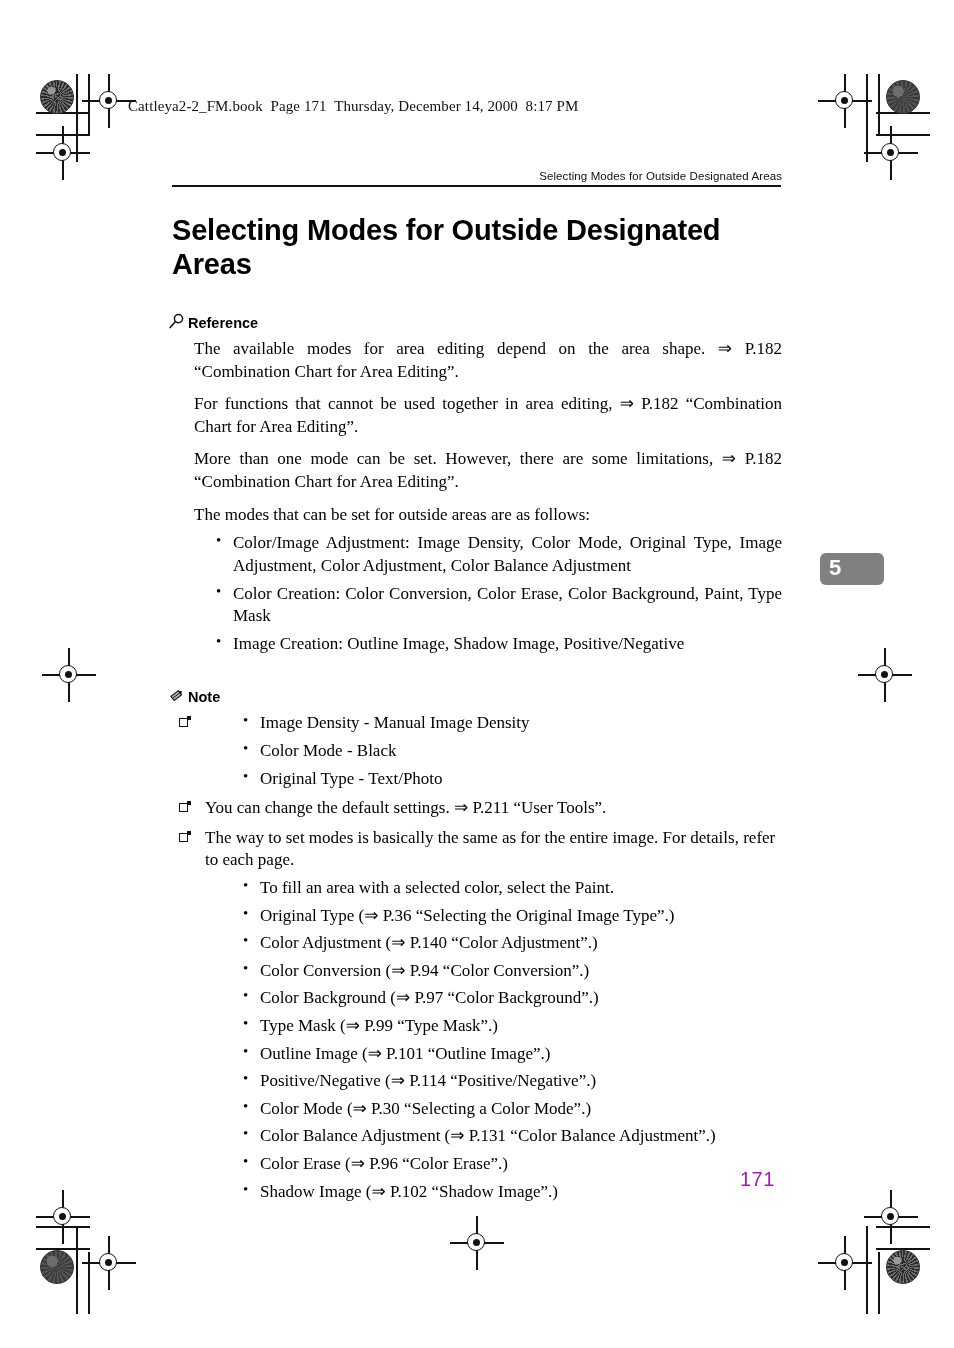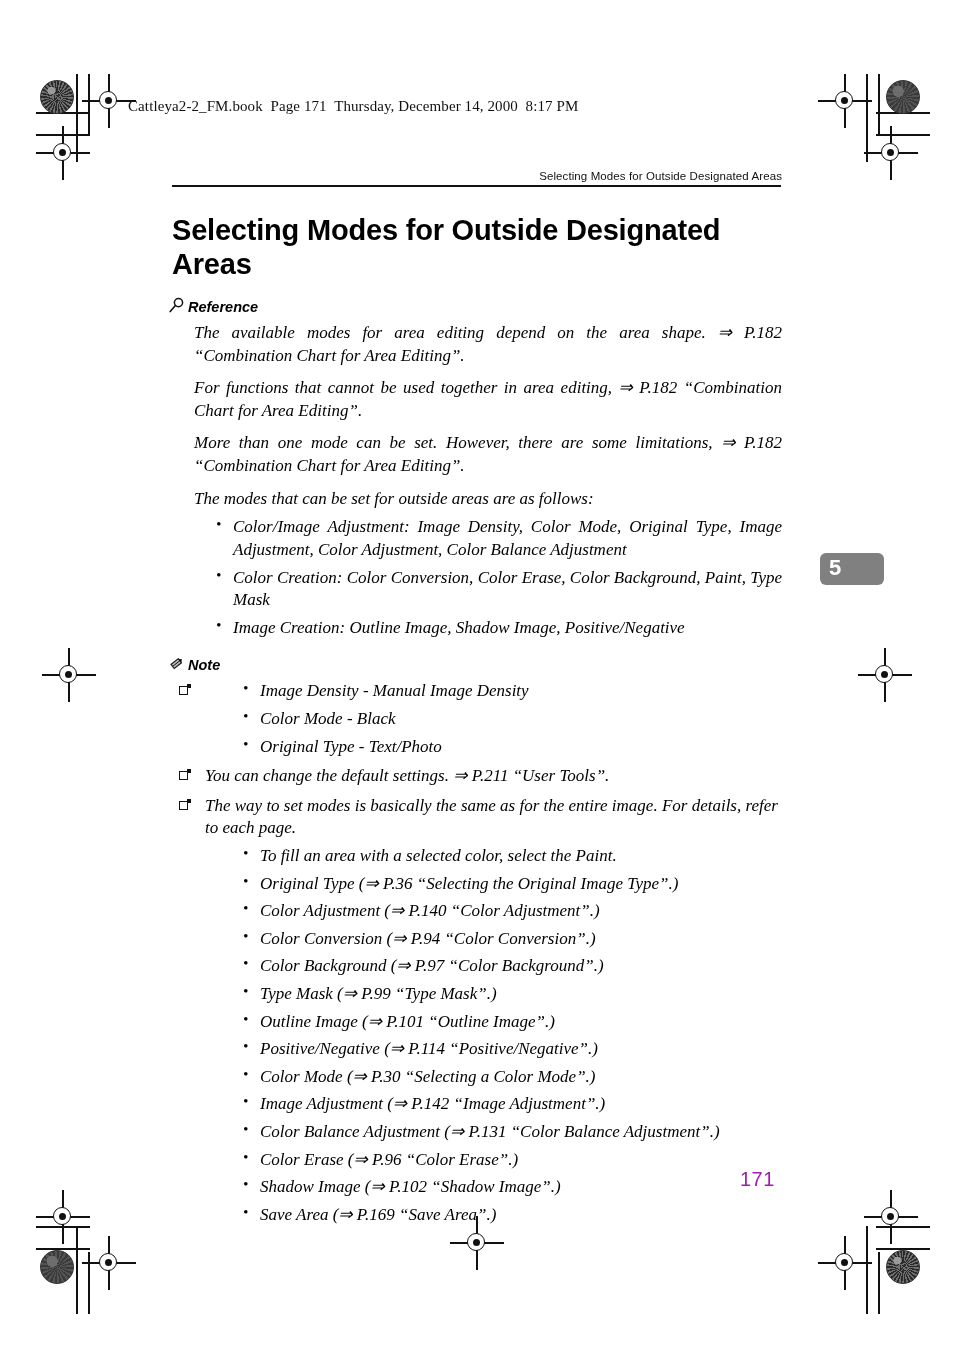--- a/index.html
+++ b/index.html
@@ -108,21 +108,21 @@
   h1.title {
     font-family: "Liberation Sans", sans-serif;
     font-weight: bold;
     font-size: 29px;
     line-height: 1.18;
     letter-spacing: -0.2px;
     margin: 26px 0 0 0;
     width: 560px;
   }
 
-  .blk { margin-top: 16px; font-style: italic; }
+  .blk { margin-top: 32px; }
 
   .icon-head {
     display: flex;
     align-items: center;
     gap: 3px;
     font-family: "Liberation Sans", sans-serif;
     font-weight: bold;
     font-size: 14.5px;
     margin-bottom: 5px;
     margin-left: -4px;
@@ -432,25 +432,23 @@
           <ul class="subbullets">
             <li>To fill an area with a selected color, select the Paint.</li>
             <li>Original Type (⇒ P.36 “Selecting the Original Image Type”.)</li>
             <li>Color Adjustment (⇒ P.140 “Color Adjustment”.)</li>
             <li>Color Conversion (⇒ P.94 “Color Conversion”.)</li>
             <li>Color Background (⇒ P.97 “Color Background”.)</li>
             <li>Type Mask (⇒ P.99 “Type Mask”.)</li>
             <li>Outline Image (⇒ P.101 “Outline Image”.)</li>
             <li>Positive/Negative (⇒ P.114 “Positive/Negative”.)</li>
             <li>Color Mode (⇒ P.30 “Selecting a Color Mode”.)</li>
-            <li>Image Adjustment (⇒ P.142 “Image Adjustment”.)</li>
             <li>Color Balance Adjustment (⇒ P.131 “Color Balance Adjustment”.)</li>
             <li>Color Erase (⇒ P.96 “Color Erase”.)</li>
             <li>Shadow Image (⇒ P.102 “Shadow Image”.)</li>
-            <li>Save Area (⇒ P.169 “Save Area”.)</li>
           </ul>
         </li>
 
       </ul>
     </div>
 
   </div>
 </div>
 
 </body></html>

